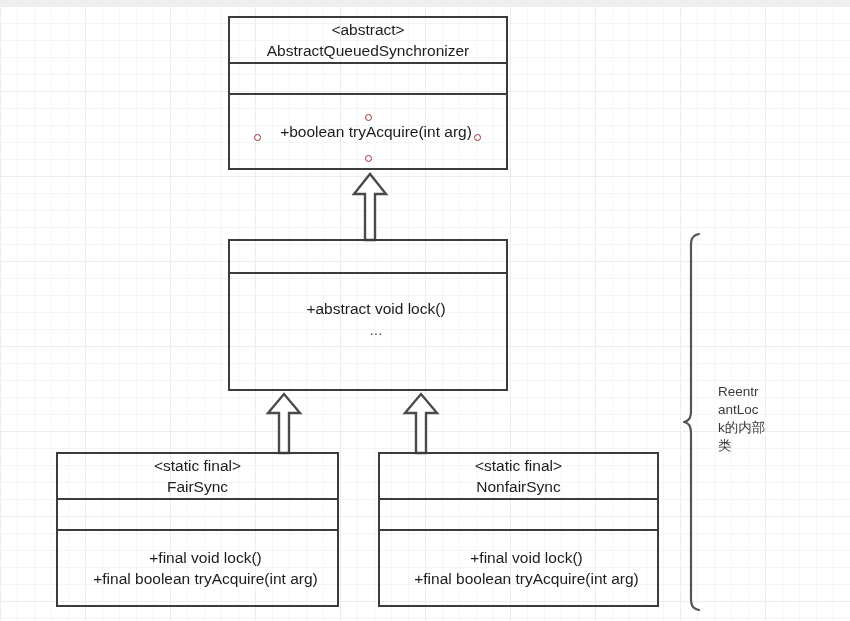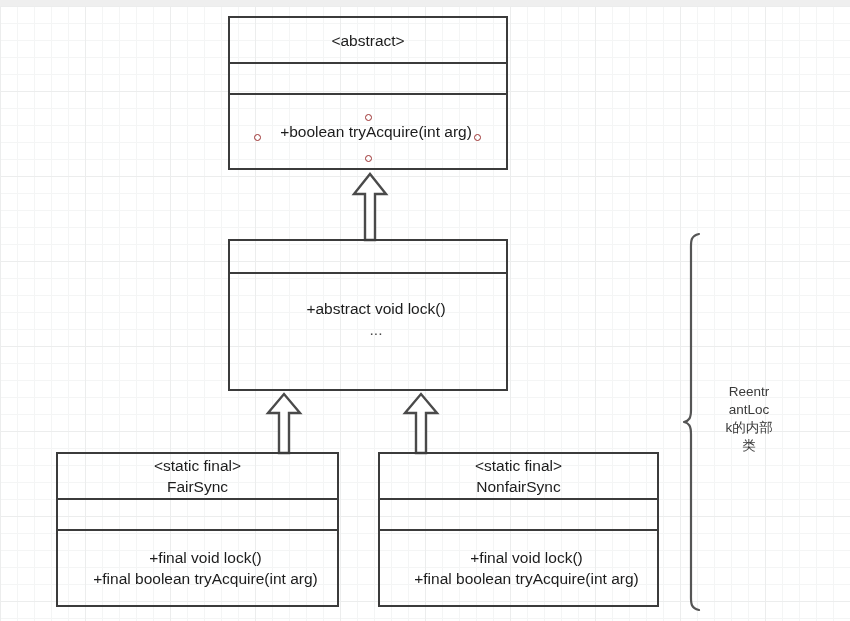--- a/index.html
+++ b/index.html
@@ -76,21 +76,20 @@
   }
   .brace svg { display: block; overflow: visible; }
   .brace-note {
     position: absolute;
     color: #3a3a3a;
     font-size: 13.5px;
     line-height: 18px;
     width: 62px;
     white-space: pre-line;
     font-family: "Liberation Sans", "DejaVu Sans", sans-serif;
-    text-align: center;
   }
 
   
   .sel-dot {
     position: absolute;
     width: 7px;
     height: 7px;
     box-sizing: border-box;
     border: 1.3px solid #9c3030;
     border-radius: 50%;
@@ -100,20 +99,21 @@
 </head>
 <body>
 
 <div id="canvas">
 
   <div class="top-strip"></div>
 
   <div class="uml-class" style="left:228px; top:16px; width:280px; height:154px;">
     <div class="uml-compartment cmp-head" style="height:44px;">
       <span class="line">&lt;abstract&gt;</span>
+      <span class="line">AbstractQueuedSynchronizer</span>
     </div>
     <div class="uml-compartment cmp-attrs" style="height:31px;"></div>
     <div class="uml-compartment cmp-ops" style="height:74px;">
       <span class="line">+boolean tryAcquire(int arg)</span>
     </div>
   </div>
 
   <div class="sel-dot" style="left:365px; top:114px;"></div>
   <div class="sel-dot" style="left:254px; top:134px;"></div>
   <div class="sel-dot" style="left:474px; top:134px;"></div>

